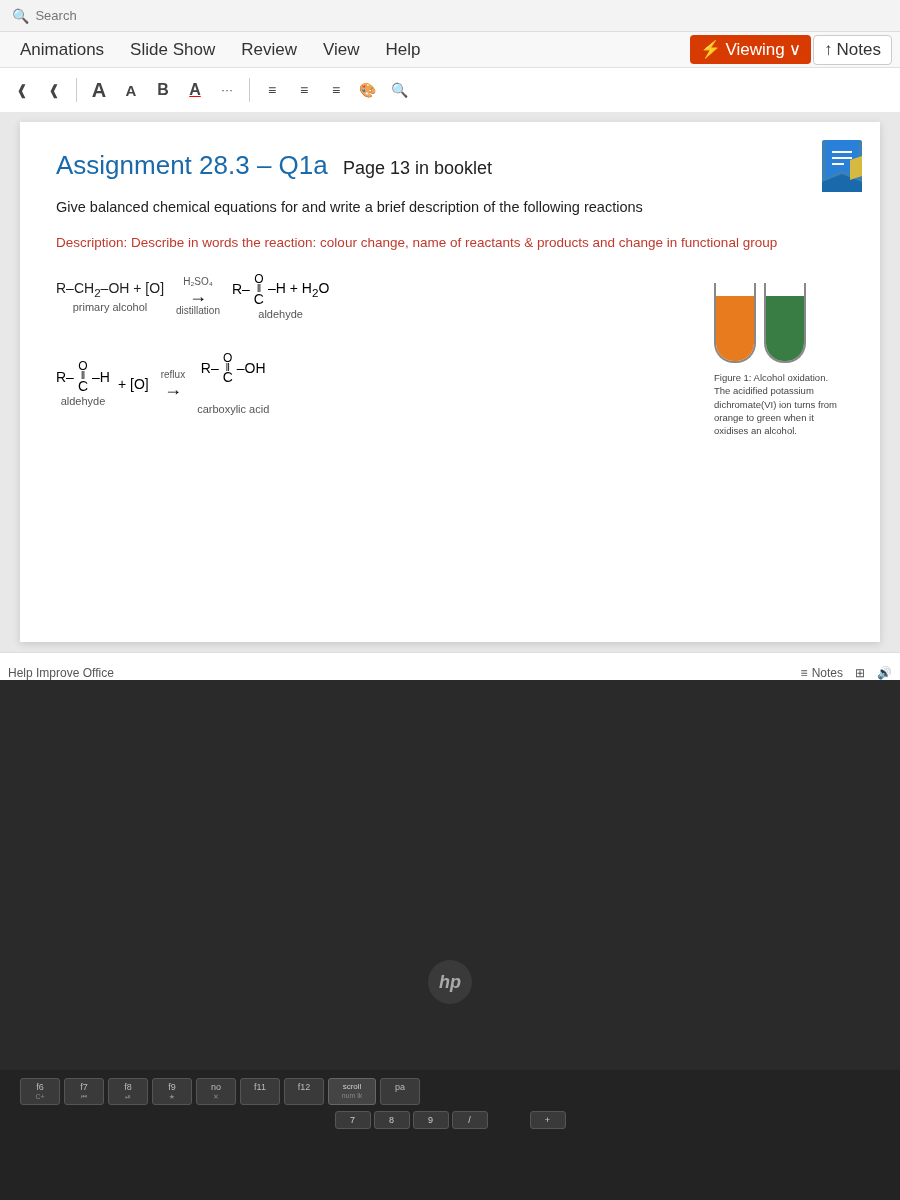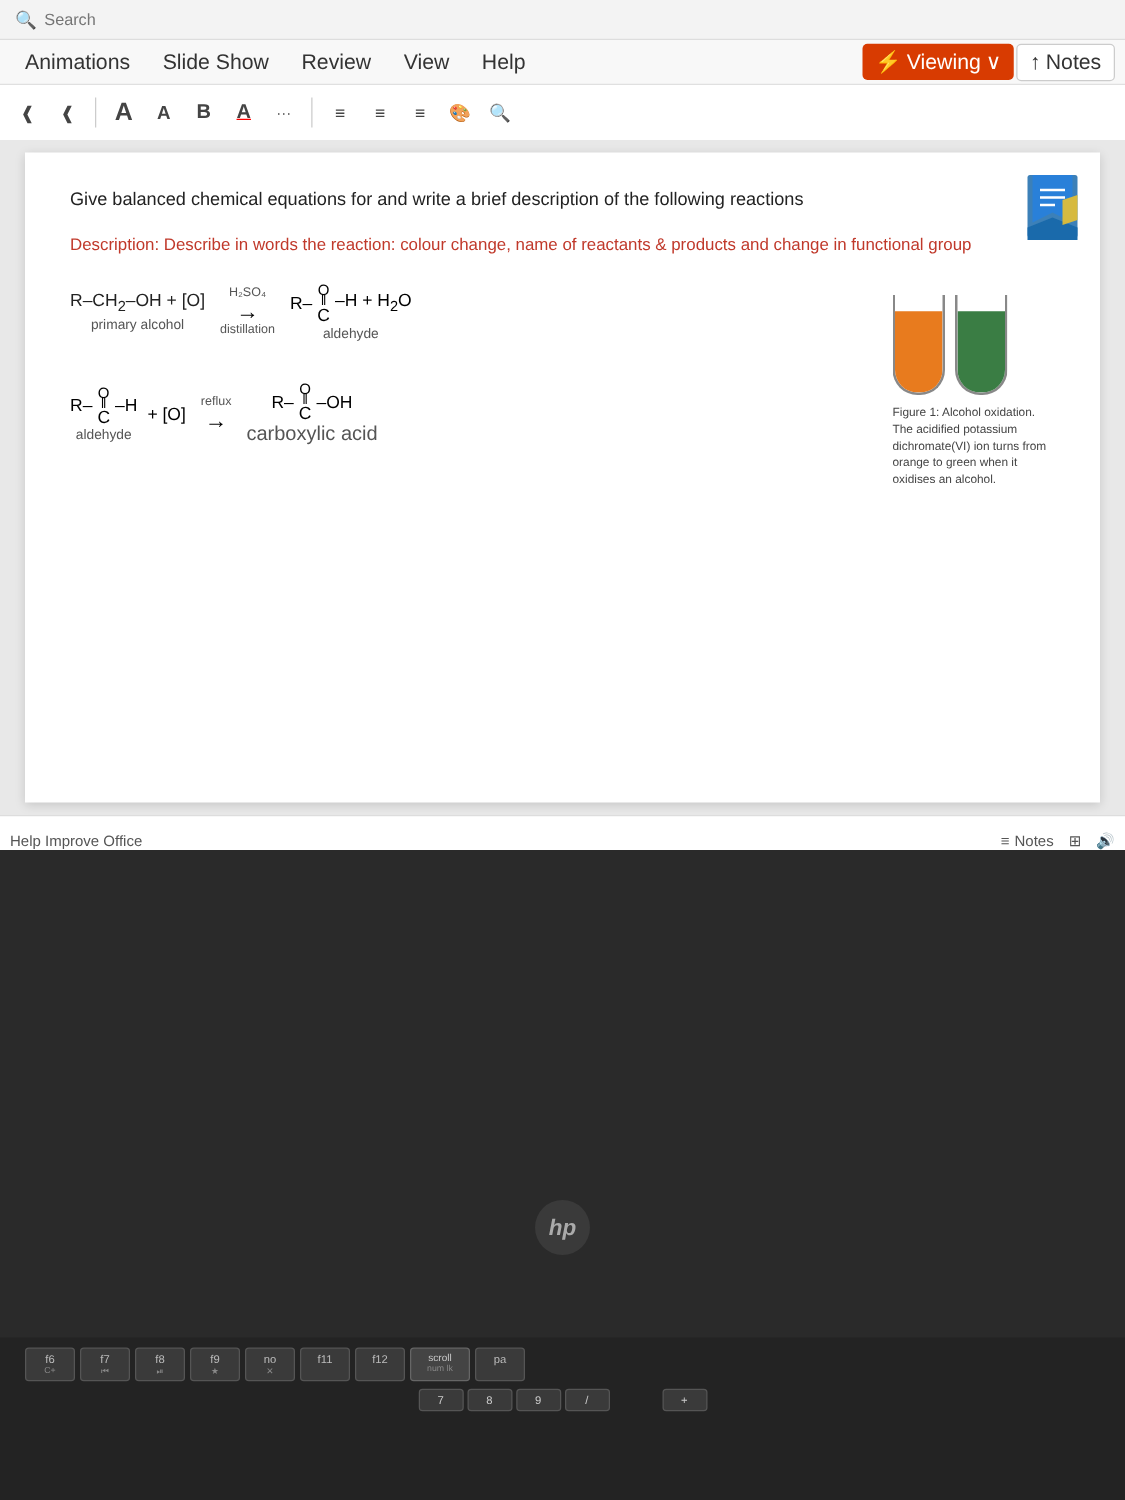--- a/index.html
+++ b/index.html
@@ -397,20 +397,24 @@
         <rect x="2" y="2" width="40" height="50" rx="2" fill="#1a6aab" opacity="0.85"></rect>
         <polygon points="2,44 22,36 42,44 42,54 2,54" fill="#1a6aab"></polygon>
         <polygon points="6,2 38,2 38,40 22,32 6,40" fill="#2980d9"></polygon>
         <line x1="12" y1="14" x2="32" y2="14" stroke="white" stroke-width="2"></line>
         <line x1="12" y1="20" x2="32" y2="20" stroke="white" stroke-width="2"></line>
         <line x1="12" y1="26" x2="24" y2="26" stroke="white" stroke-width="2"></line>
         <path d="M 30 22 L 42 18 L 42 38 L 30 42 Z" fill="#e8c030" opacity="0.9"></path>
       </svg>
     </div>
 
+    <div class="slide-title">
+      <span>Assignment 28.3 – Q1a</span>
+      <span style="font-size:18px; color:#222; font-weight:400; margin-left:8px;">Page 13 in booklet</span>
+    </div>
 
     <div class="slide-body">
       <span>Give balanced chemical equations for and write a brief description of the following reactions</span>
     </div>
 
     <div class="description-note">
       <span>Description: Describe in words the reaction: colour change, name of reactants &amp; products and change in functional group</span>
     </div>
 
     <div class="chemistry-area">
@@ -472,21 +476,21 @@
             <div style="display:flex;flex-direction:column;align-items:center;">
               <div style="display:flex;align-items:center;gap:4px;">
                 <span style="font-size:14px;">R–</span>
                 <span style="display:inline-flex;flex-direction:column;align-items:center;gap:0;font-size:14px;">
                   <span style="font-size:12px;line-height:1;">O</span>
                   <span style="font-size:11px;line-height:0.6;">‖</span>
                   <span style="font-size:14px;line-height:1;">C</span>
                 </span>
                 <span style="font-size:14px;">–OH</span>
               </div>
-              <span style="font-size:16px;color:#555;margin-top:2px;">carboxylic acid</span>
+              <span style="font-size:11px;color:#555;margin-top:19px;">carboxylic acid</span>
             </div>
           </div>
         </div>
       </div>
 
       <div class="figure-block">
         <div class="test-tubes">
 
           <div style="display:flex;flex-direction:column;align-items:center;">
             <div class="tube tube-orange">

